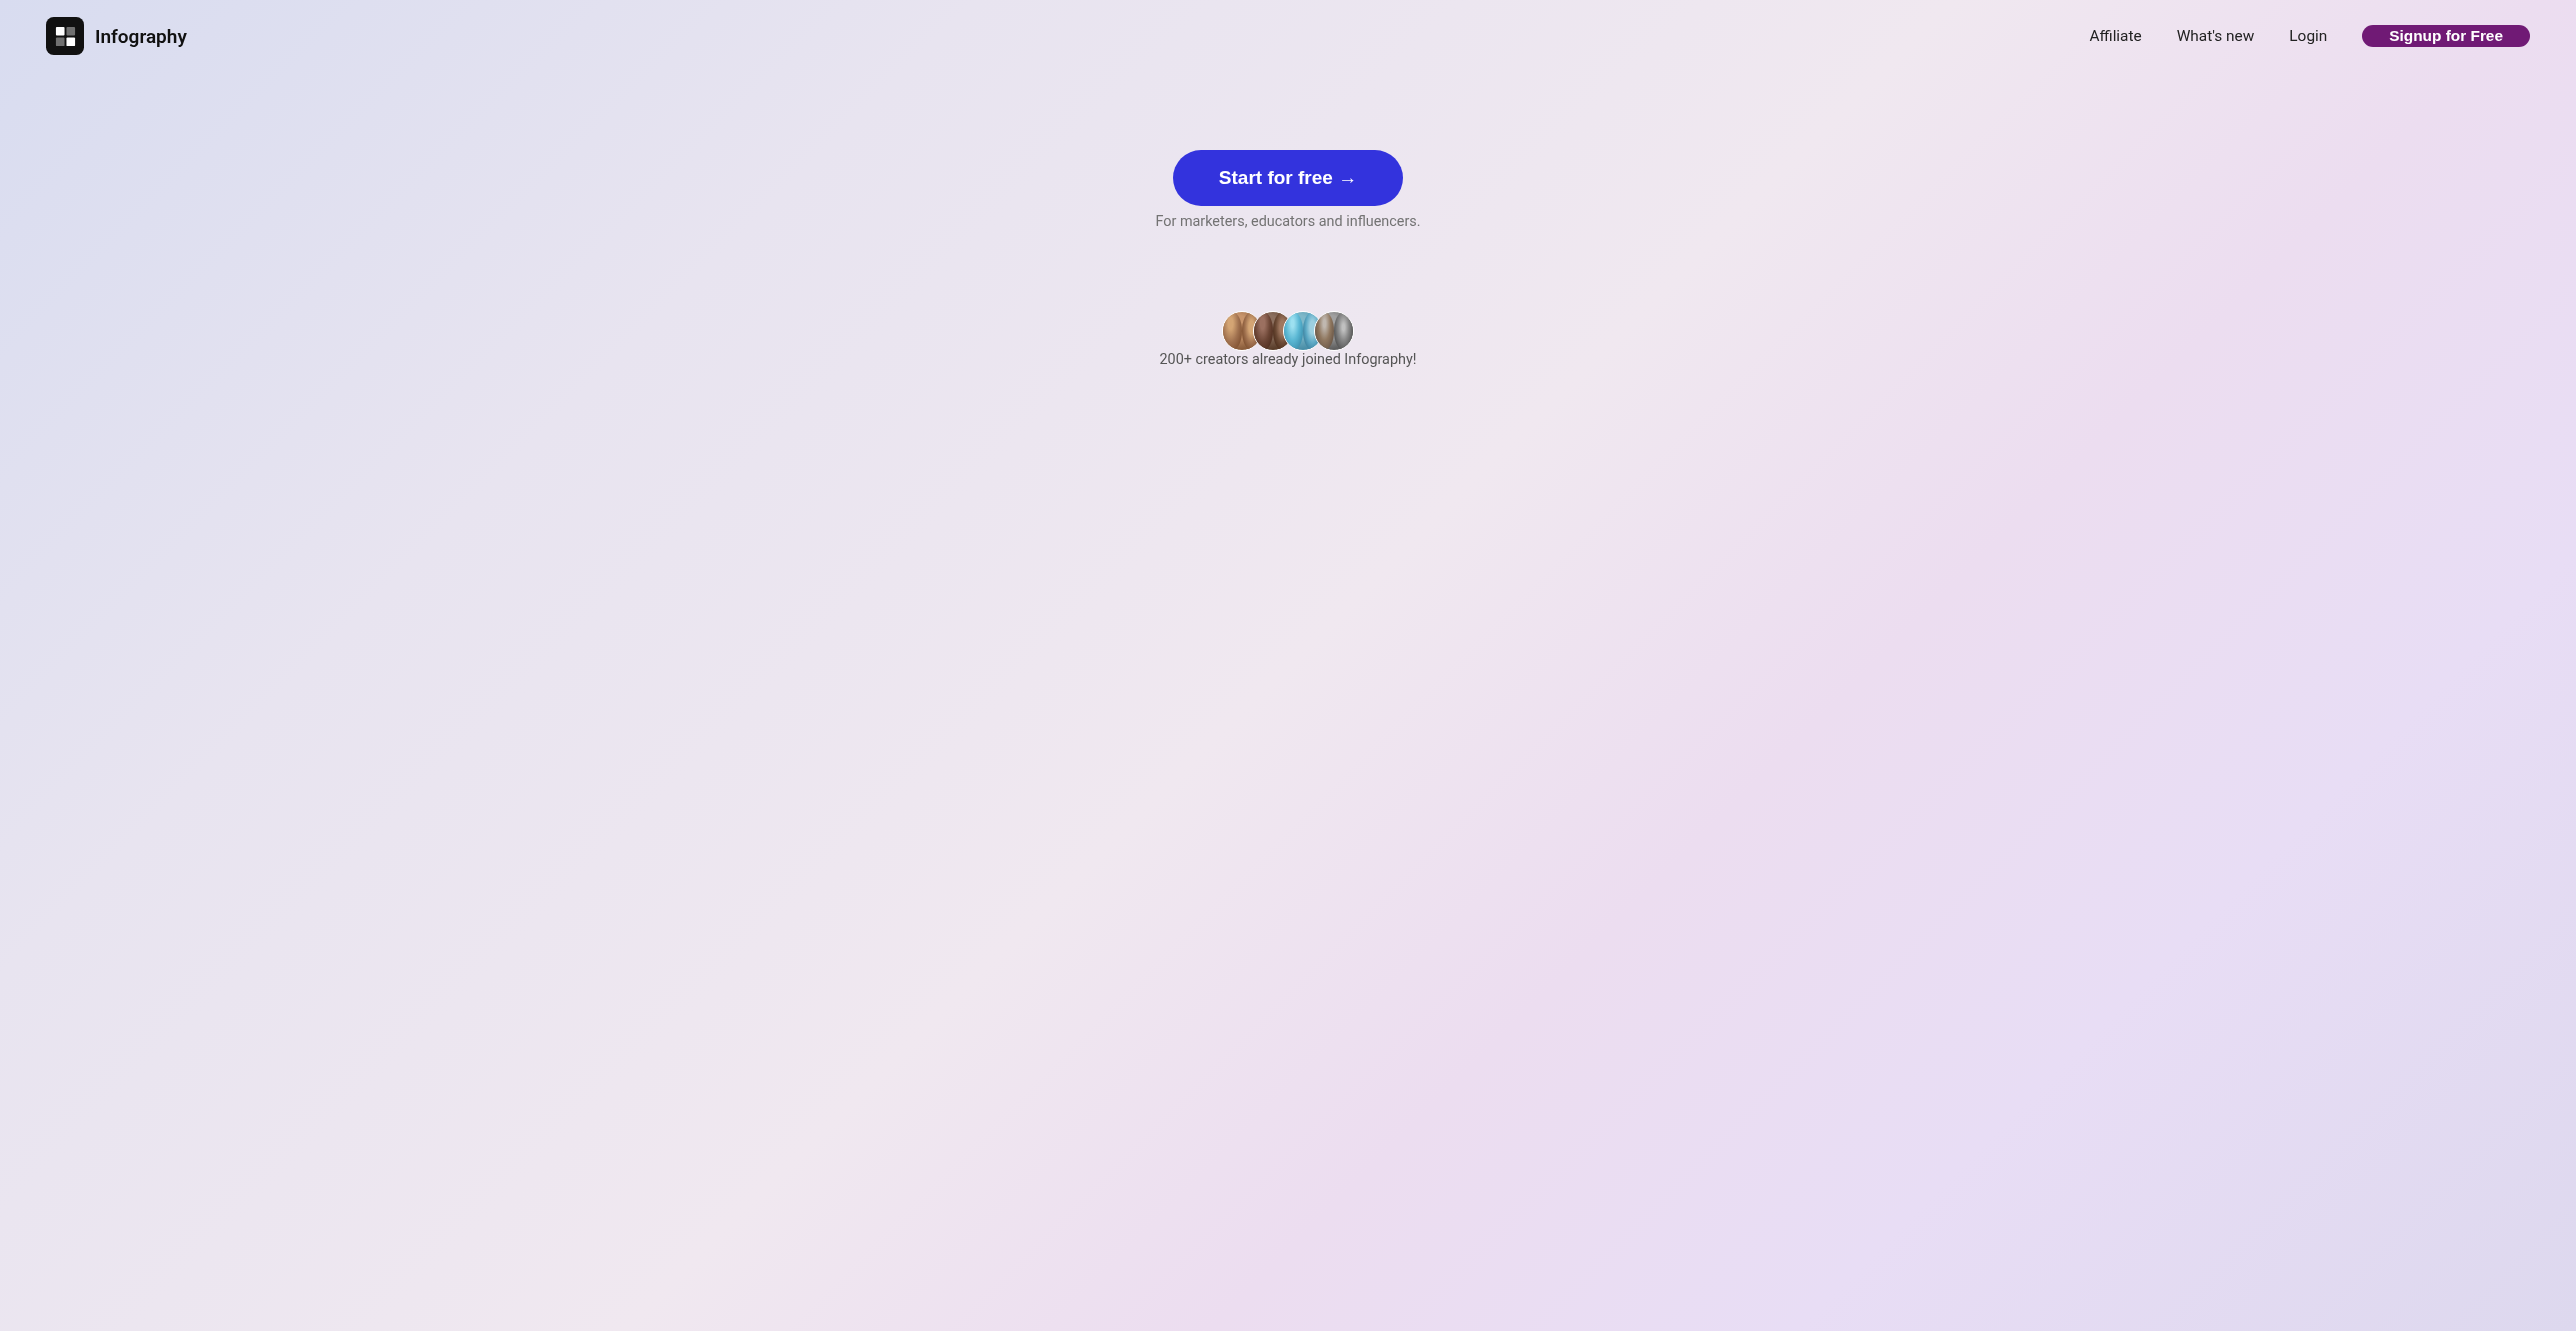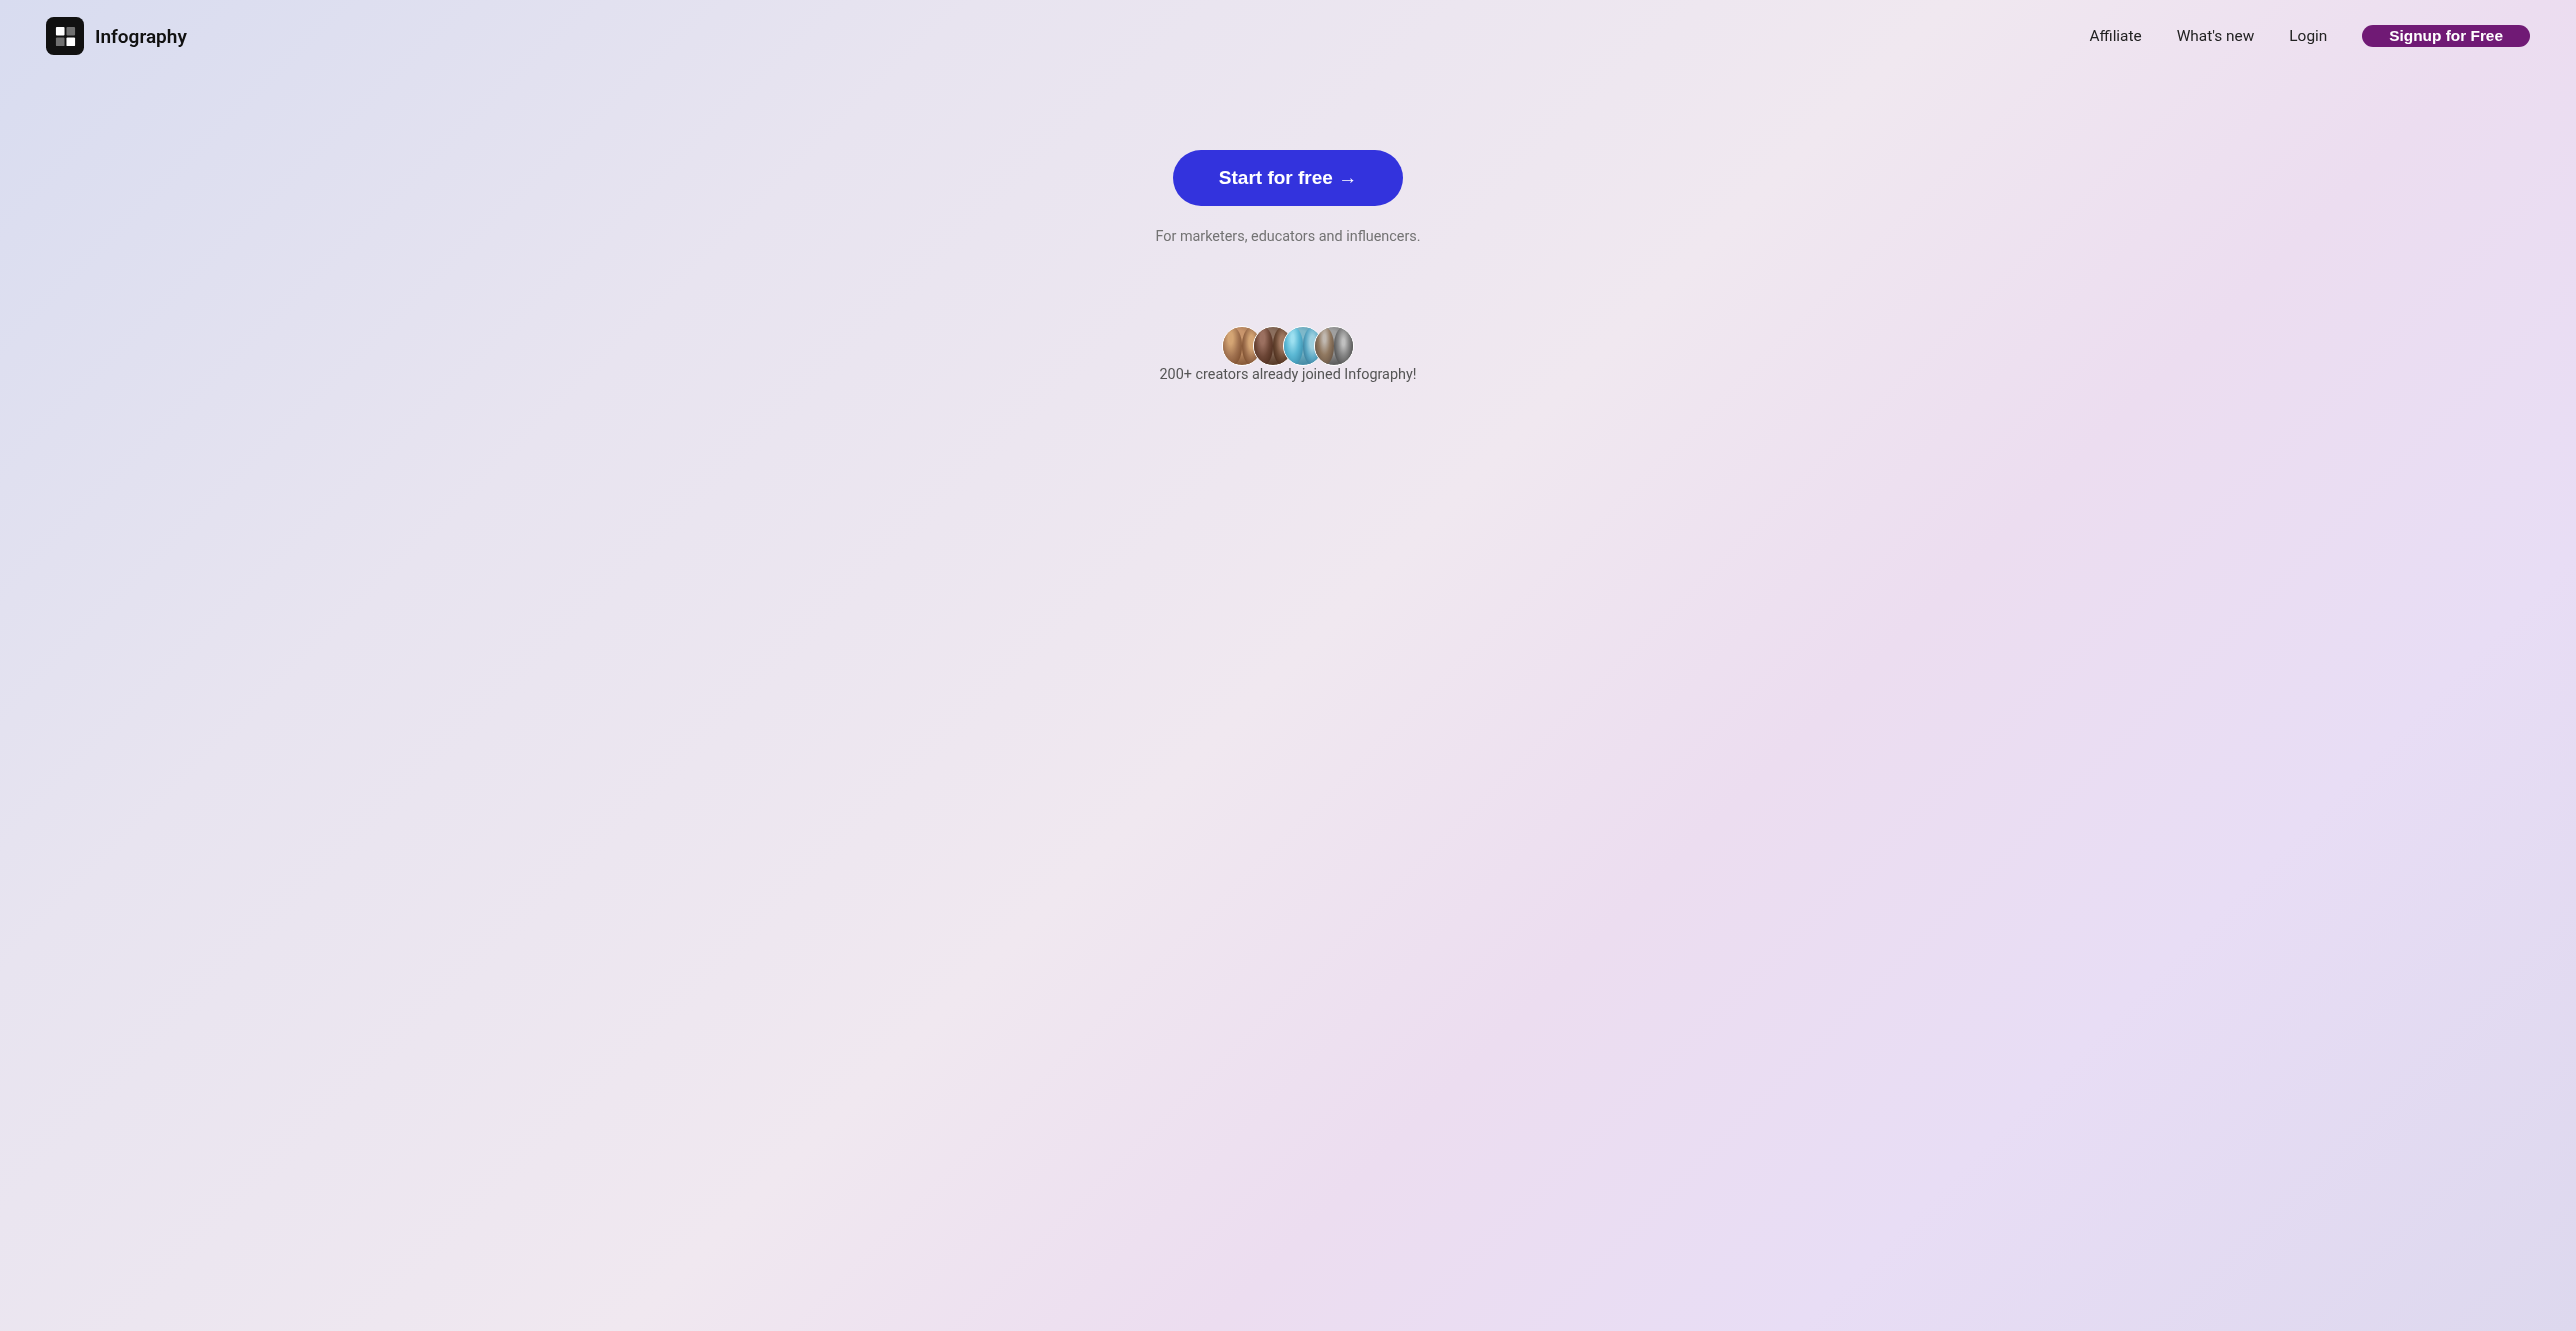--- a/index.html
+++ b/index.html
@@ -116,21 +116,21 @@
 
     .hero-cta-btn {
       background: #3333dd;
       color: white;
       border: none;
       border-radius: 48px;
       padding: 17.3px 46px;
       font-size: 19px;
       font-weight: 700;
       cursor: pointer;
-      margin-bottom: 22px;
+      margin-bottom: 7px;
       transition: background 0.2s;
       display: inline-flex;
       align-items: center;
       gap: 7.7px;
     }
 
     .hero-tagline {
       font-size: 14.4px;
       color: #737373;
       margin-bottom: 62px;

